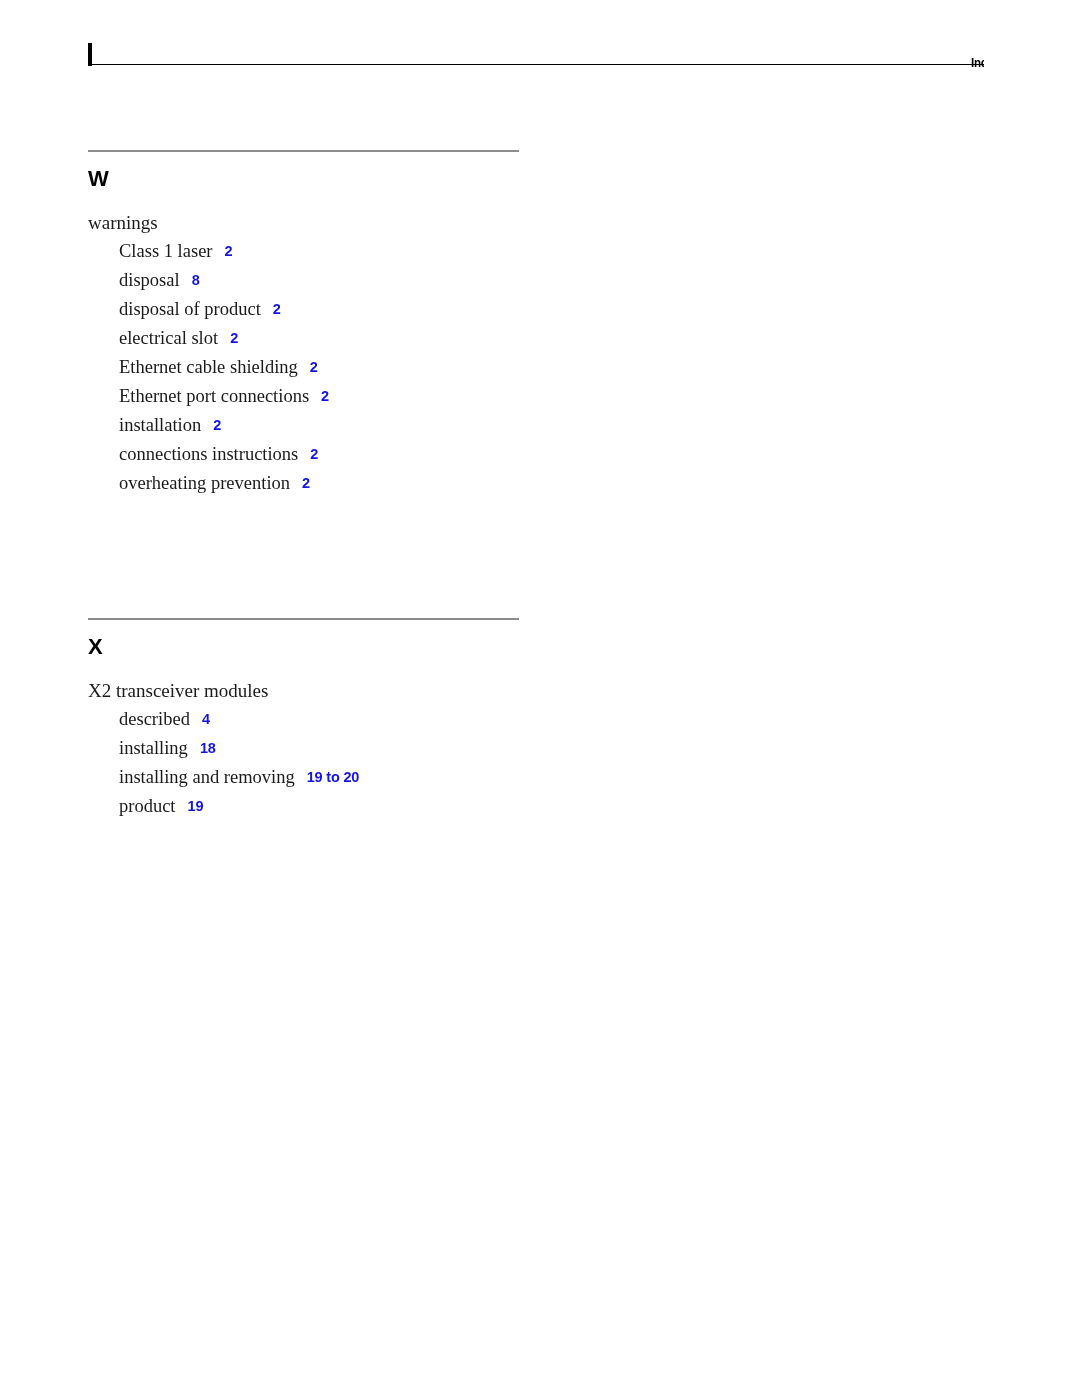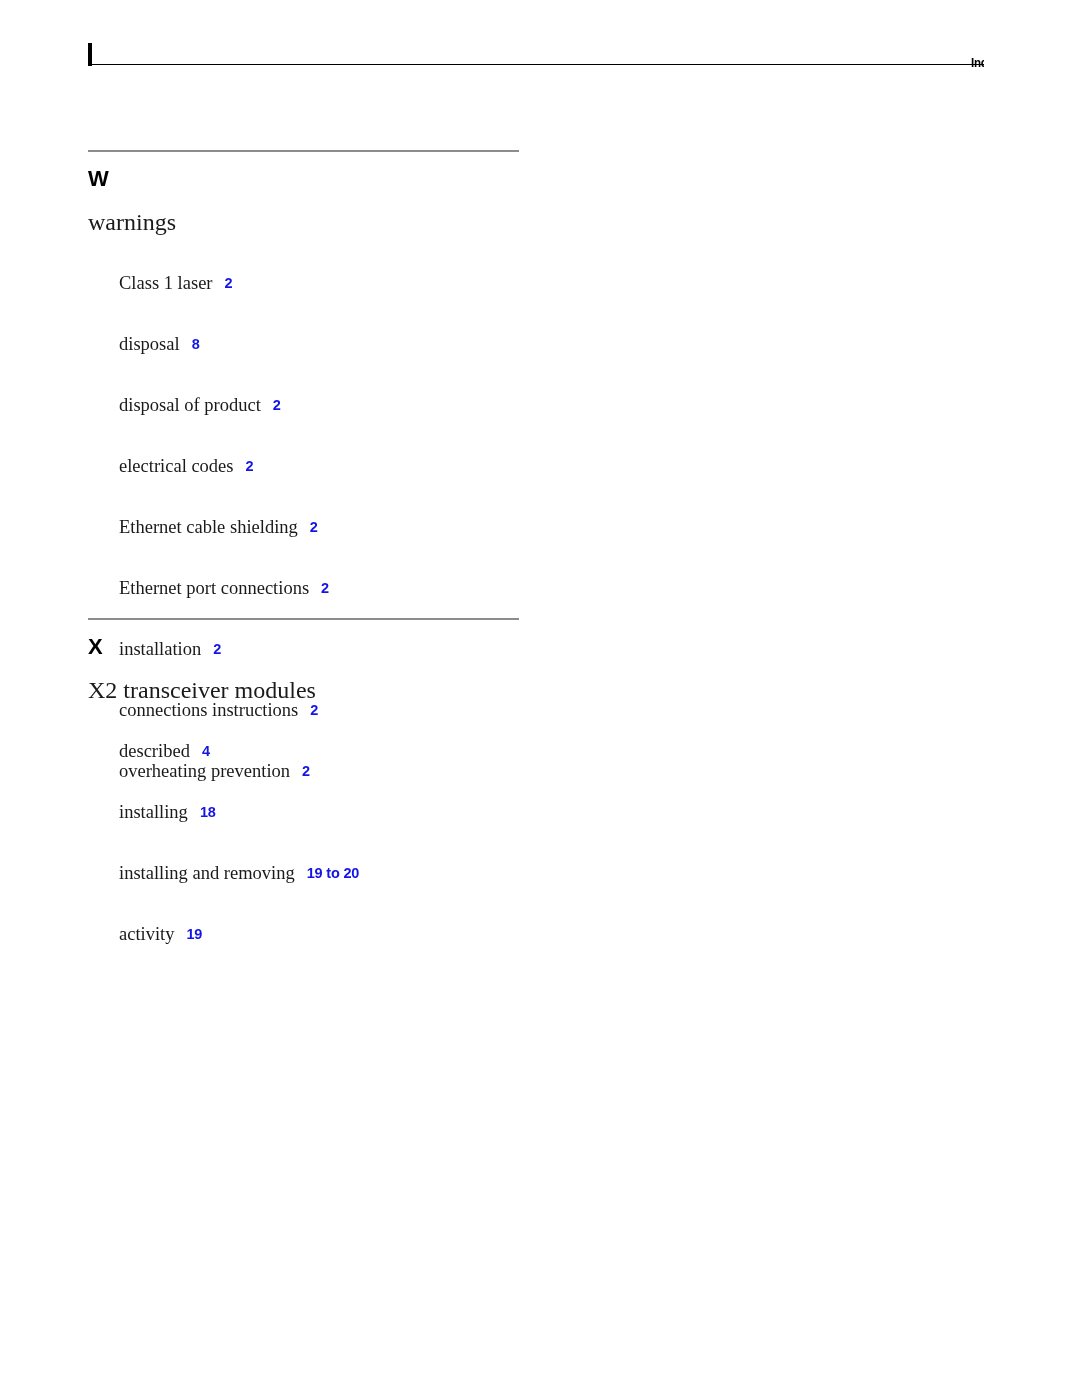--- a/index.html
+++ b/index.html
@@ -95,26 +95,25 @@
     margin-top: 18px;
   }
   .entry {
     white-space: nowrap;
     line-height: 29px;
     font-size: 19.5px;
     color: #1a1a1a;
   }
   .entry.level-0 {
     padding-left: 0px;
-    font-size: 24px;
+    font-size: 19px;
   }
   .entry.level-1 {
     padding-left: 31px;
     font-size: 18.5px;
-    margin-top: 32px;
   }
   .entry-text {
     font-family: "Liberation Serif", serif;
     color: #1a1a1a;
   }
   .entry-pages {
     font-family: "Liberation Sans", sans-serif;
     font-weight: bold;
     font-size: 14.5px;
     color: #1414e6;
@@ -160,21 +159,21 @@
         <div class="entry level-1">
           <span class="entry-text">Class 1 laser</span><span class="entry-pages">2</span>
         </div>
         <div class="entry level-1">
           <span class="entry-text">disposal</span><span class="entry-pages">8</span>
         </div>
         <div class="entry level-1">
           <span class="entry-text">disposal of product</span><span class="entry-pages">2</span>
         </div>
         <div class="entry level-1">
-          <span class="entry-text">electrical codes</span><span class="entry-pages">2</span>
+          <span class="entry-text">electrical slot</span><span class="entry-pages">2</span>
         </div>
         <div class="entry level-1">
           <span class="entry-text">Ethernet cable shielding</span><span class="entry-pages">2</span>
         </div>
         <div class="entry level-1">
           <span class="entry-text">Ethernet port connections</span><span class="entry-pages">2</span>
         </div>
         <div class="entry level-1">
           <span class="entry-text">installation</span><span class="entry-pages">2</span>
         </div>
@@ -199,21 +198,21 @@
         <div class="entry level-1">
           <span class="entry-text">described</span><span class="entry-pages">4</span>
         </div>
         <div class="entry level-1">
           <span class="entry-text">installing</span><span class="entry-pages">18</span>
         </div>
         <div class="entry level-1">
           <span class="entry-text">installing and removing</span><span class="entry-pages">19 to 20</span>
         </div>
         <div class="entry level-1">
-          <span class="entry-text">activity</span><span class="entry-pages">19</span>
+          <span class="entry-text">product</span><span class="entry-pages">19</span>
         </div>
 
       </div>
     </div>
 
   </div>
 
   <div class="footer">
     
     

